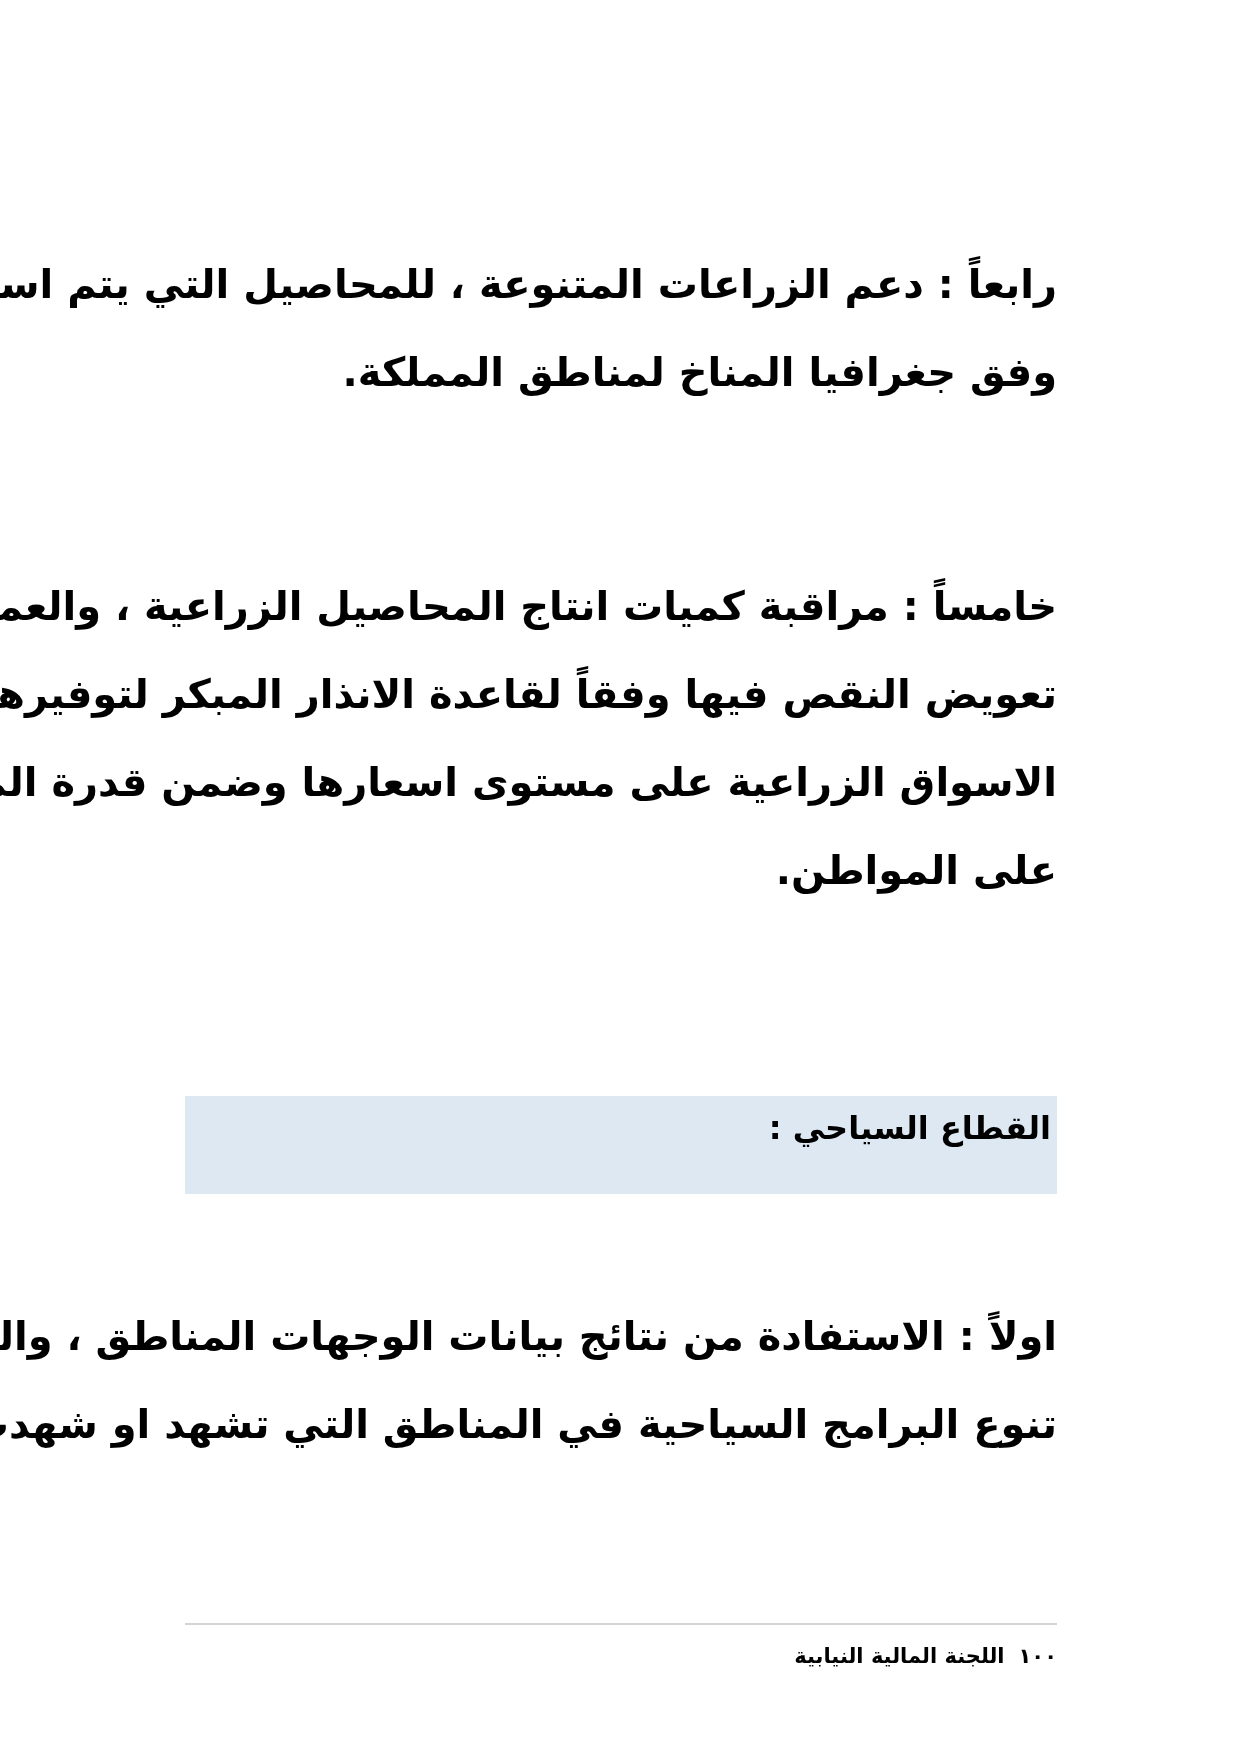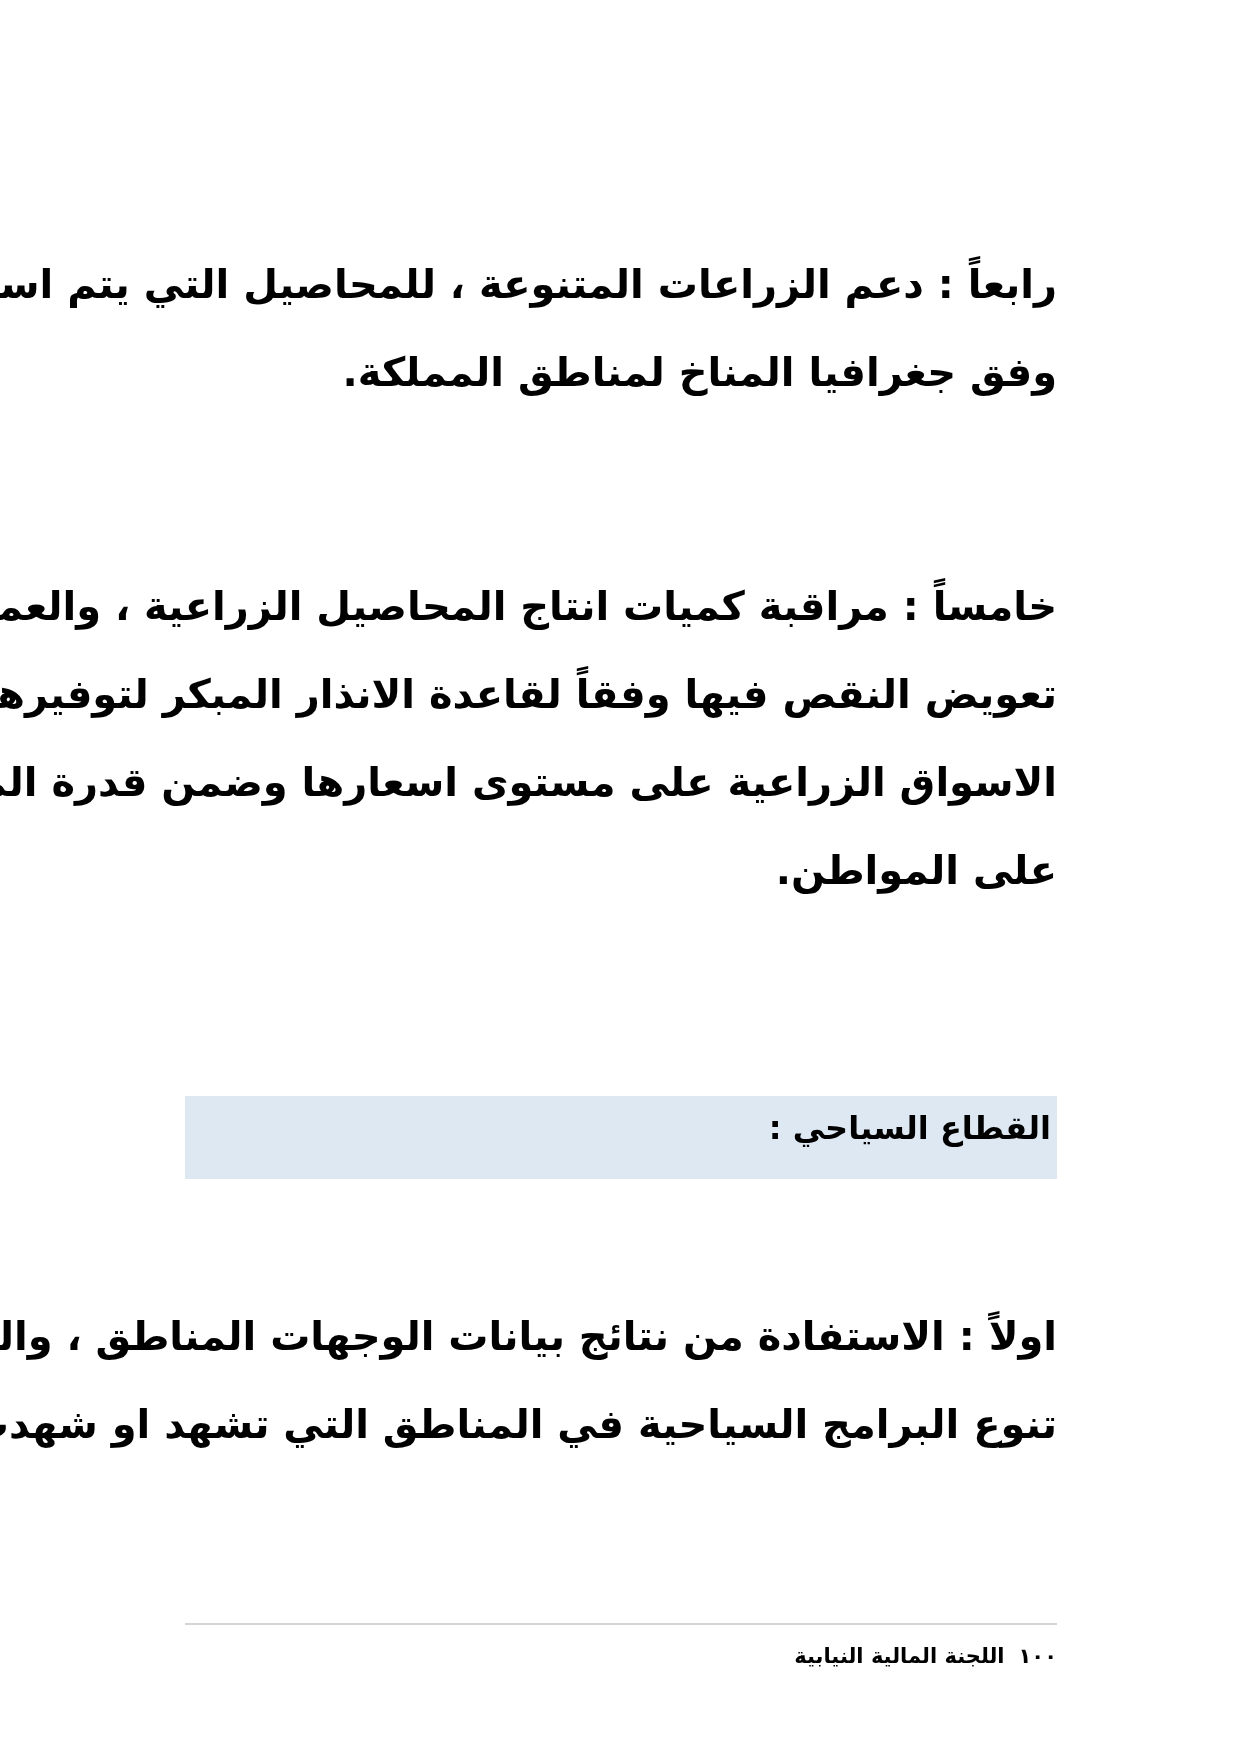--- a/index.html
+++ b/index.html
@@ -36,21 +36,21 @@
   .line.end {
     text-align: center;
     text-align-last: right;
   }
   .para-1 { top: 240px; }
   .para-2 { top: 562px; }
   .para-3 { top: 1292px; }
 
   .section-header {
     top: 1096px;
-    height: 83px;
+    height: 98px;
     background: #dde8f3;
     box-sizing: border-box;
     padding: 4px 6px 0 6px;
   }
   .section-header .heading-text {
     font-size: 32px;
     line-height: 56px;
     text-align: right;
     white-space: nowrap;
   }

